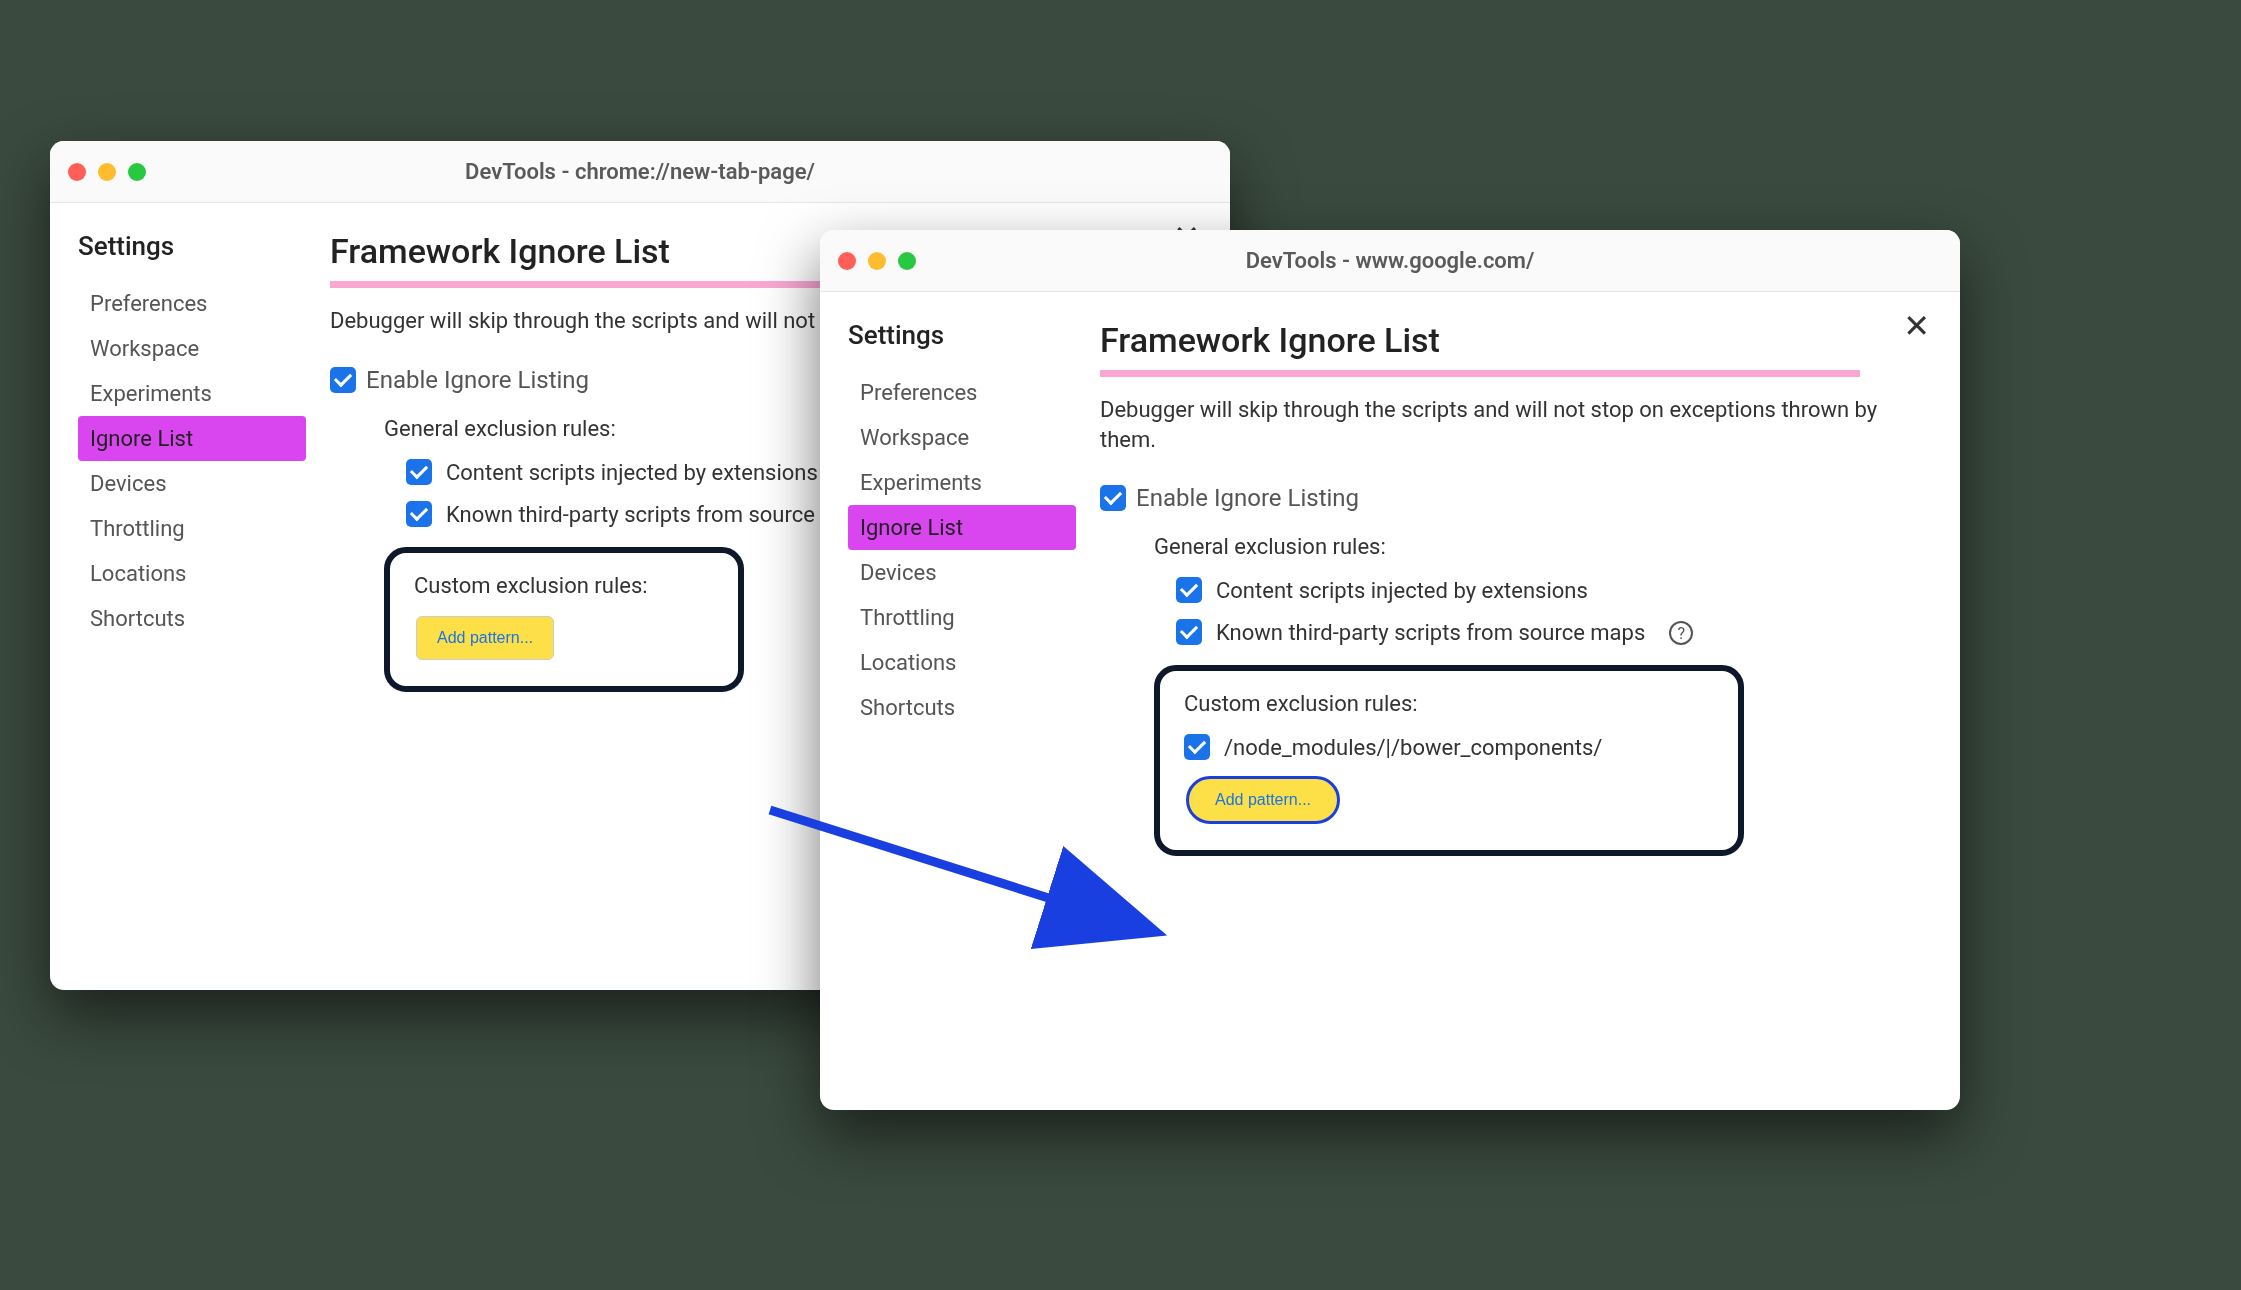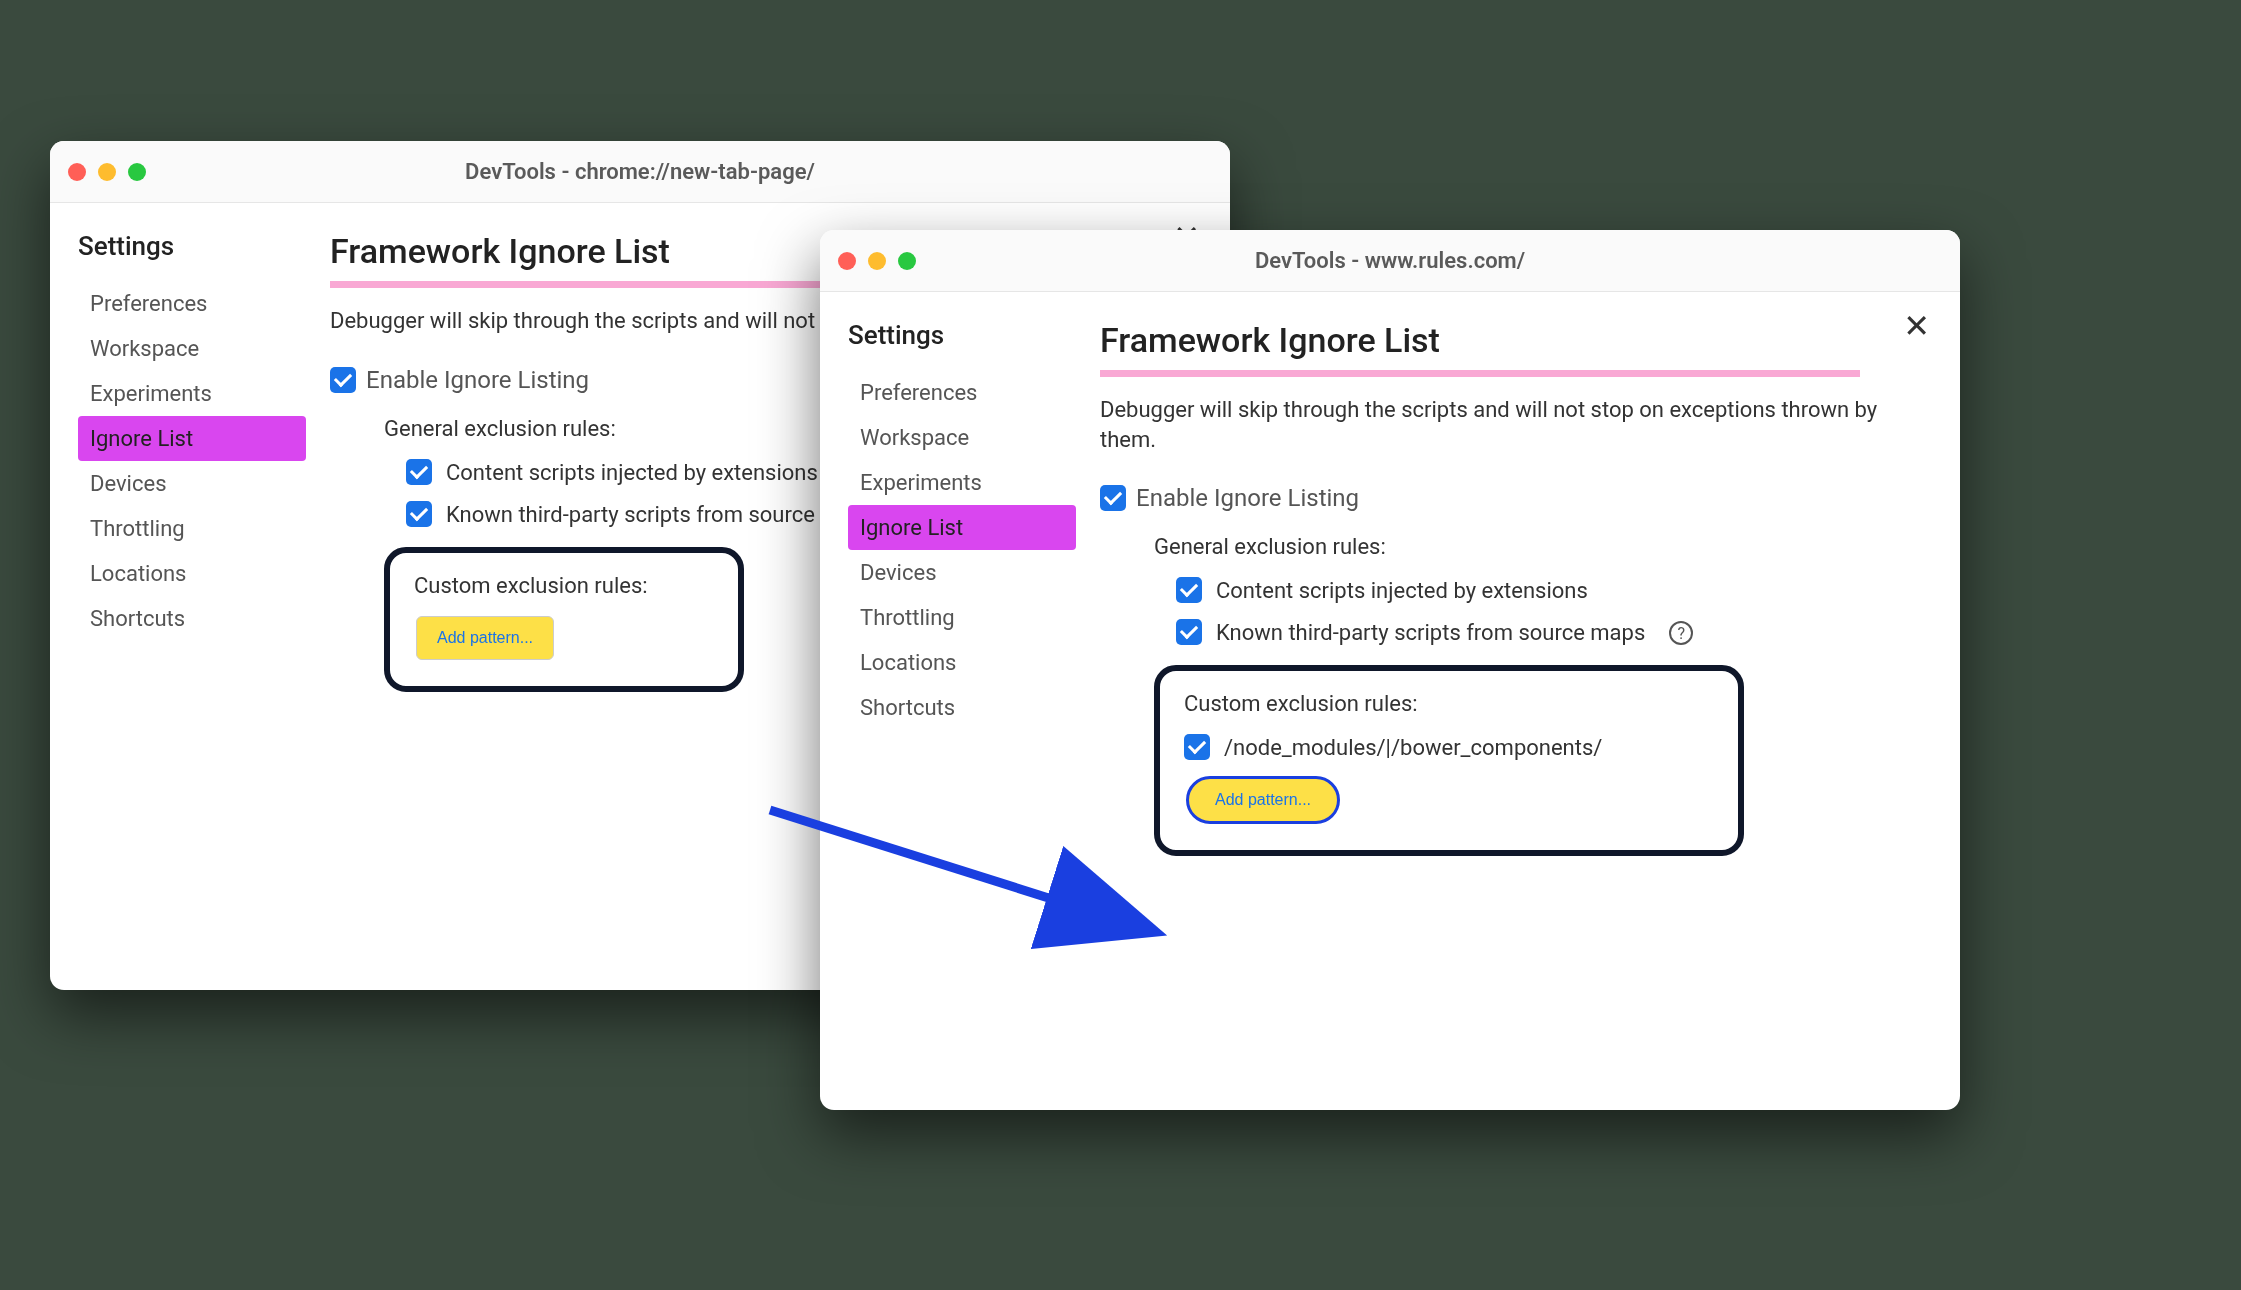--- a/index.html
+++ b/index.html
@@ -258,21 +258,21 @@
   </div>
 </div>
 
 <div class="window w2">
   <div class="titlebar">
     <div class="traffic">
       <span class="tl-red"></span>
       <span class="tl-yellow"></span>
       <span class="tl-green"></span>
     </div>
-    <div class="titlebar-title">DevTools - www.rules.com/</div>
+    <div class="titlebar-title">DevTools - www.google.com/</div>
   </div>
   <div class="content">
     <div class="sidebar">
       <h1>Settings</h1>
       <div class="nav-item">Preferences</div>
       <div class="nav-item">Workspace</div>
       <div class="nav-item">Experiments</div>
       <div class="nav-item active">Ignore List</div>
       <div class="nav-item">Devices</div>
       <div class="nav-item">Throttling</div>

